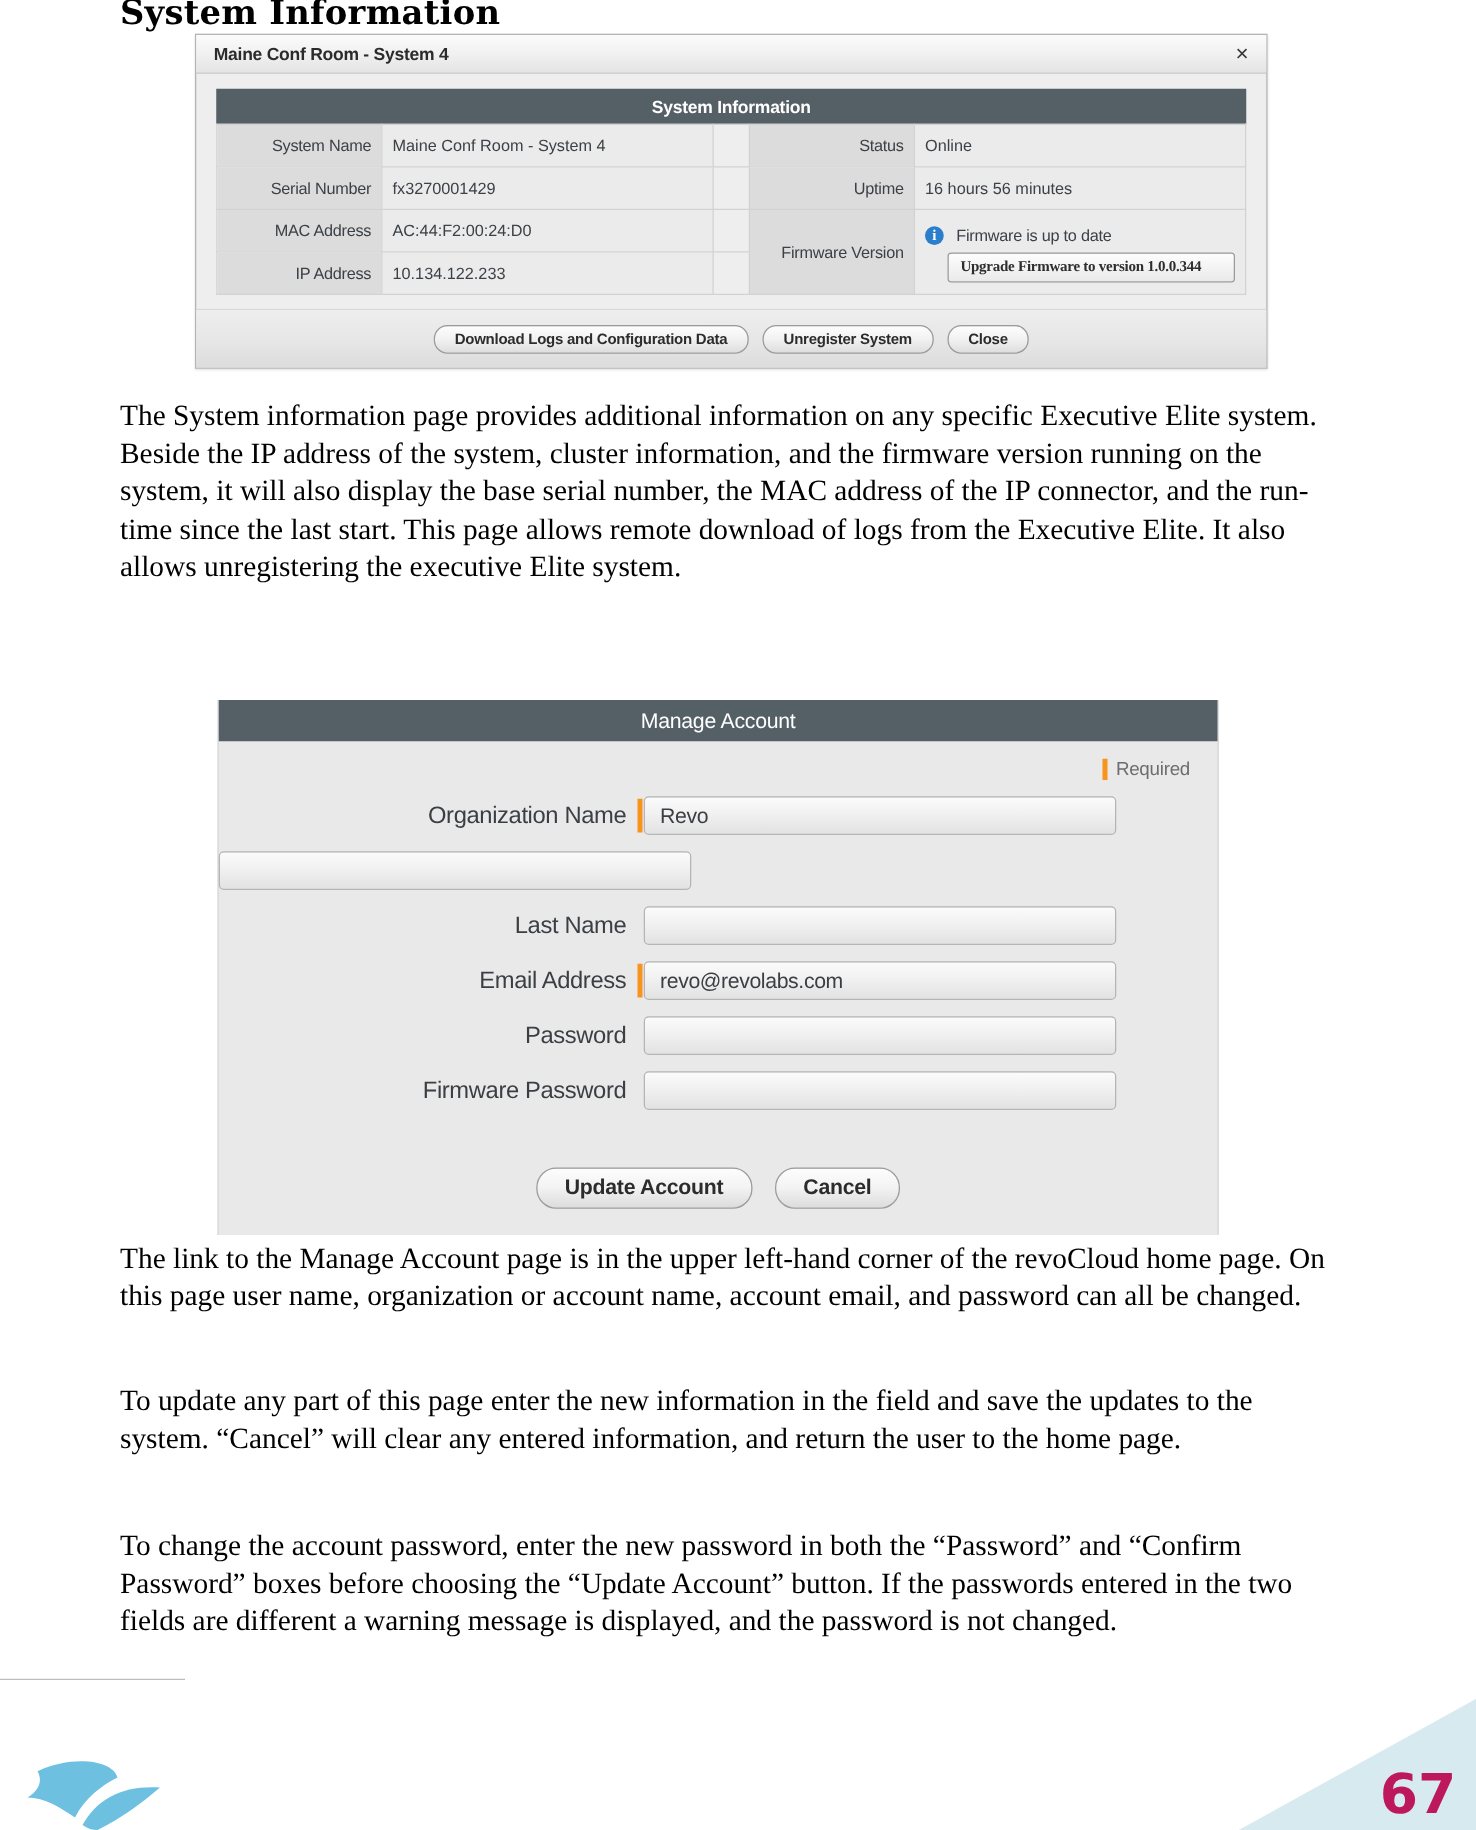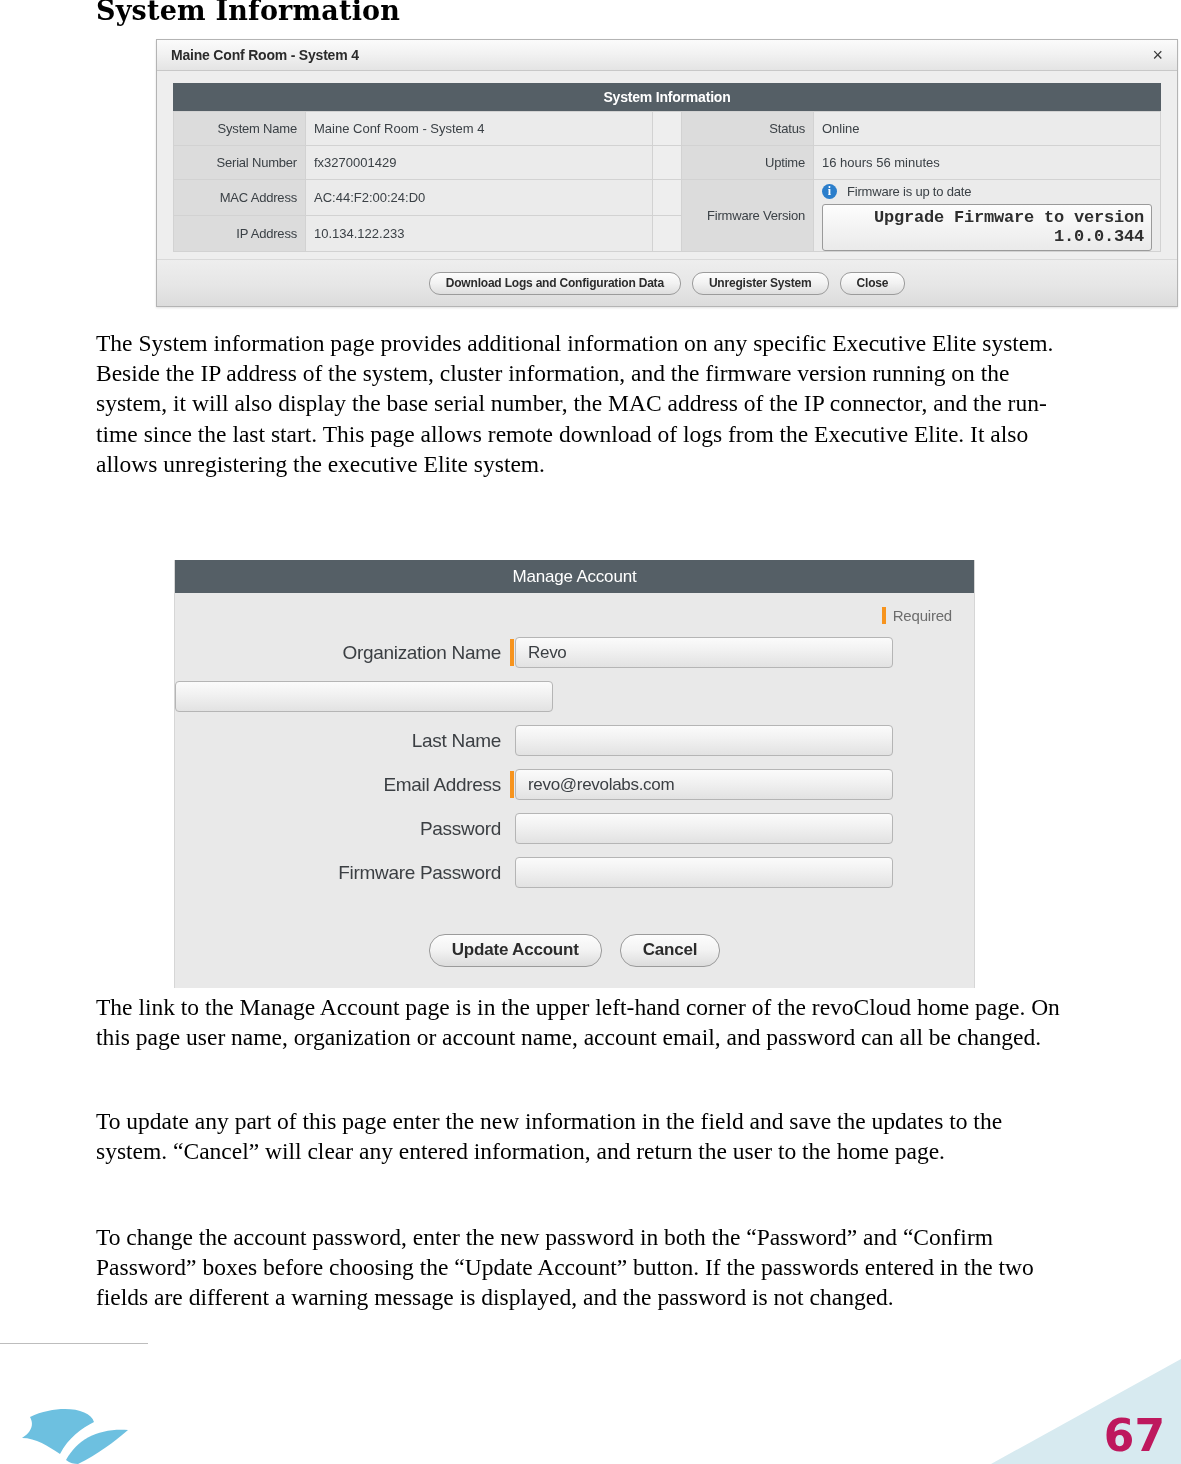--- a/index.html
+++ b/index.html
@@ -36,36 +36,36 @@
     position: absolute;
     left: 96px;
     width: 975px;
     font-family: "Liberation Serif", "DejaVu Serif", serif;
     font-size: 23.5px;
     line-height: 30.2px;
     color: #000;
     margin: 0;
     text-align: left;
   }
-  #para-system-info { top: 328px; }
+  #para-system-info { top: 318px; }
   #para-account-1 { top: 992px; }
   #para-account-2 { top: 1106px; }
   #para-account-3 { top: 1222px; }
 
   
   .dialog {
     position: absolute;
     box-sizing: border-box;
   }
 
   
   #sysinfo-dialog {
     left: 156px;
-    top: 39px;
-    width: 1022px;
+    top: 27px;
+    width: 858px;
     height: 268px;
     border: 1px solid #b4b4b4;
     background: #eeeeee;
     box-shadow: 0 1px 2px rgba(0,0,0,.12);
   }
   #sysinfo-titlebar {
     height: 31px;
     background: linear-gradient(to bottom, #fbfbfb 0%, #f2f2f2 45%, #e4e4e4 100%);
     border-bottom: 1px solid #c8c8c8;
     display: flex;
@@ -160,28 +160,28 @@
     flex: 0 0 auto;
   }
   .fw-text {
     font-size: 13px;
     color: #3b4146;
     letter-spacing: -0.2px;
   }
   .fw-row2 { text-align: right; margin-top: 2px; }
   .btn-upgrade {
     display: inline-block;
-    font-family: Liberation Mono, monospace;
-    font-size: 17px;
+    font-family: Liberation Serif, serif;
+    font-size: 12px;
     font-weight: bold;
     color: #2e2e2e;
     background: linear-gradient(to bottom, #fdfdfd, #eaeaea);
     border: 1px solid #9a9a9a;
     border-radius: 3px;
-    padding: 3px 7px 4px 9px;
+    padding: 3px 26px 4px 9px;
     letter-spacing: -0.2px;
     cursor: pointer;
   }
   #sysinfo-footer {
     position: absolute;
     left: 0; right: 0; bottom: 0;
     height: 46px;
     background: linear-gradient(to bottom, #eeeeee 0%, #e6e6e6 55%, #dcdcdc 100%);
     border-top: 1px solid #d9d9d9;
     display: flex;

